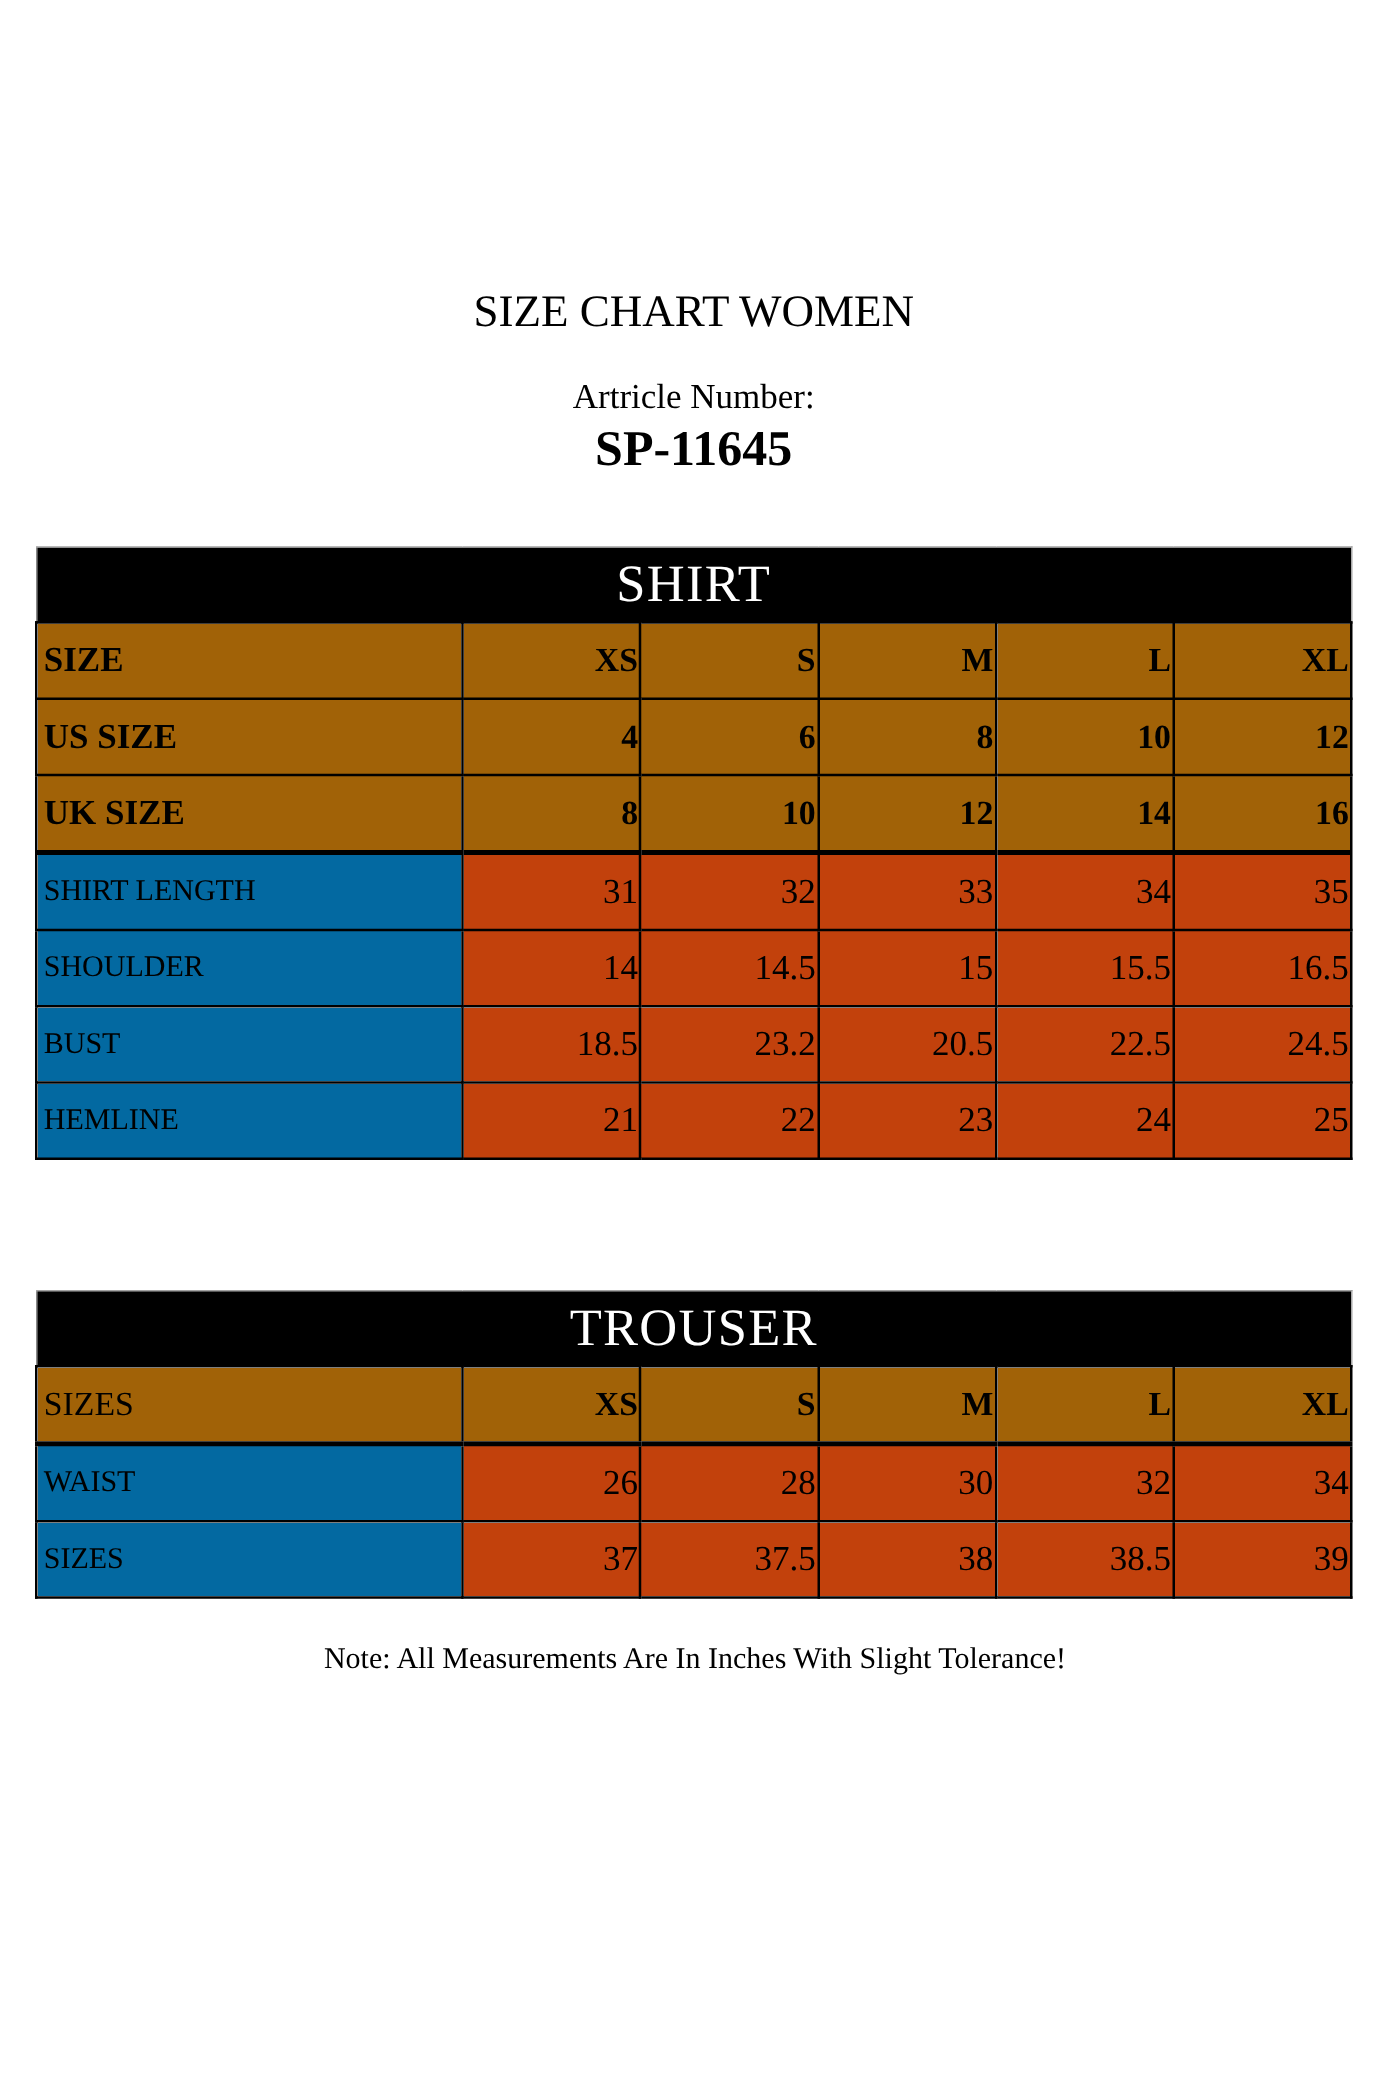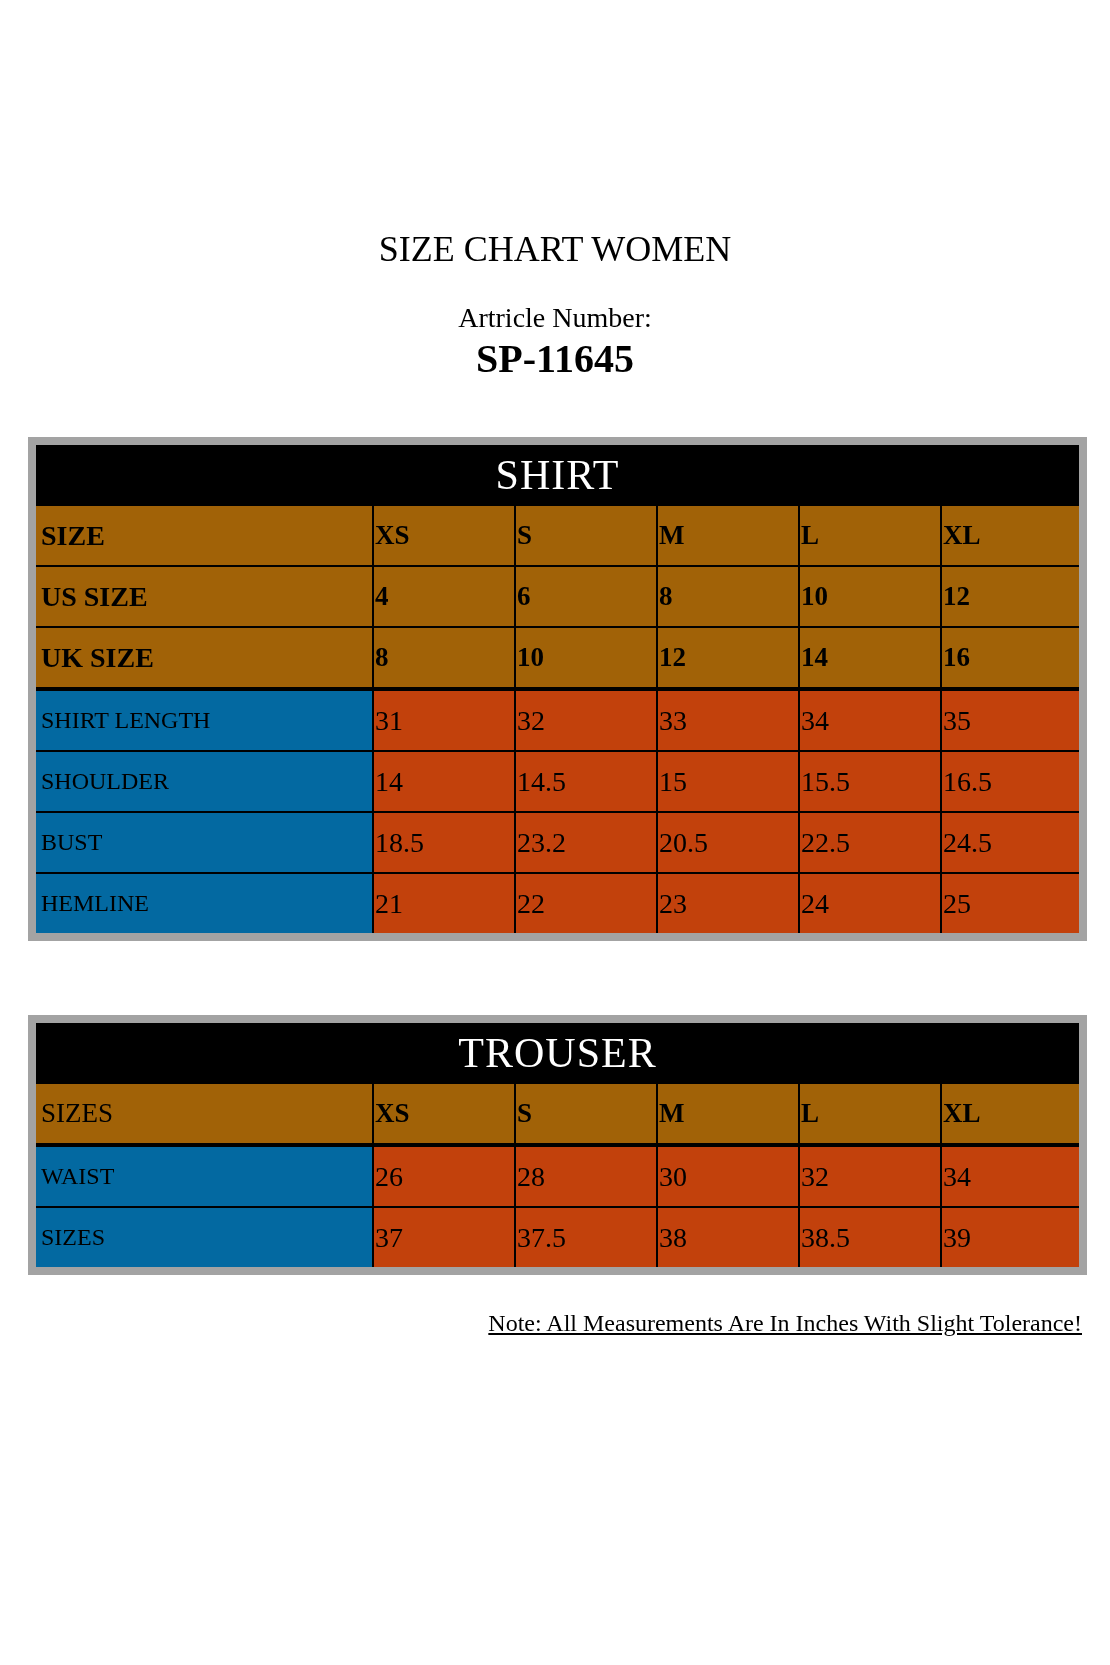--- a/index.html
+++ b/index.html
@@ -34,24 +34,24 @@
     margin-top: 4px;
     font-size: 40px;
     line-height: 40px;
     font-weight: bold;
     text-align: center;
   }
   table.size-table {
     border-collapse: collapse;
     table-layout: fixed;
     width: 1054px;
-    border: 8px solid #a3a3a3;
+    border: 1px solid #a3a3a3;
   }
   table.size-table.shirt   { margin-top: 58px; }
-  table.size-table.trouser { margin-top: 74px; }
+  table.size-table.trouser { margin-top: 104px; }
   col.c-label { width: 341px; }
   col.c-val   { width: 142px; }
   th.band {
     background: #000;
     color: #fff;
     height: 57px;
     font-size: 42px;
     font-weight: normal;
     letter-spacing: 1px;
     text-align: center;
@@ -62,34 +62,33 @@
     height: 57px;
     vertical-align: middle;
     overflow: hidden;
     white-space: nowrap;
   }
   td.label {
     background: #0369a1;
     text-align: left;
     padding-left: 5px;
   }
-  td.value { text-align: left; }
+  td.value { text-align: right; }
   tr.size-header td        { background: #a16207; font-weight: bold; }
   tr.size-header td.label  { font-size: 28px; }
   tr.size-header td.value  { font-size: 27px; }
   tr.size-header.label-regular td.label { font-weight: normal; font-size: 27px; }
   tr.measure td.label { font-size: 24px; font-weight: normal; }
   tr.measure td.value { font-size: 28px; font-weight: normal; background: #c2410c; }
   tr.thick-bottom td  { border-bottom-width: 4px; }
   .note {
     margin: 34px 0 0 2px;
     font-size: 24px;
     line-height: 28px;
-    text-align: right;
-    text-decoration: underline;
+    text-align: center;
   }
 </style>
 </head>
 <body>
 
 <main class="doc">
 
   <h1 class="page-title">SIZE CHART WOMEN</h1>
 
   <div class="article-label">Artricle Number:</div>

